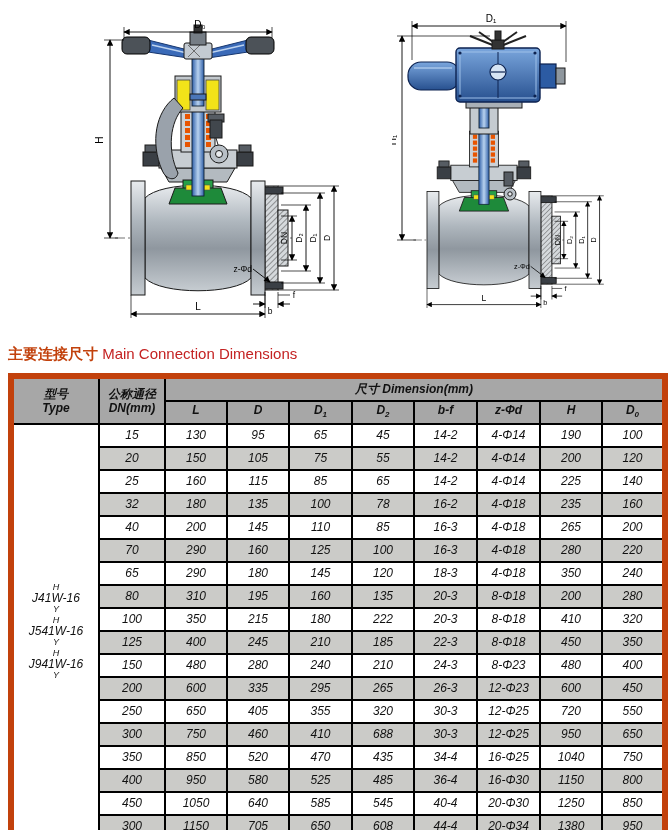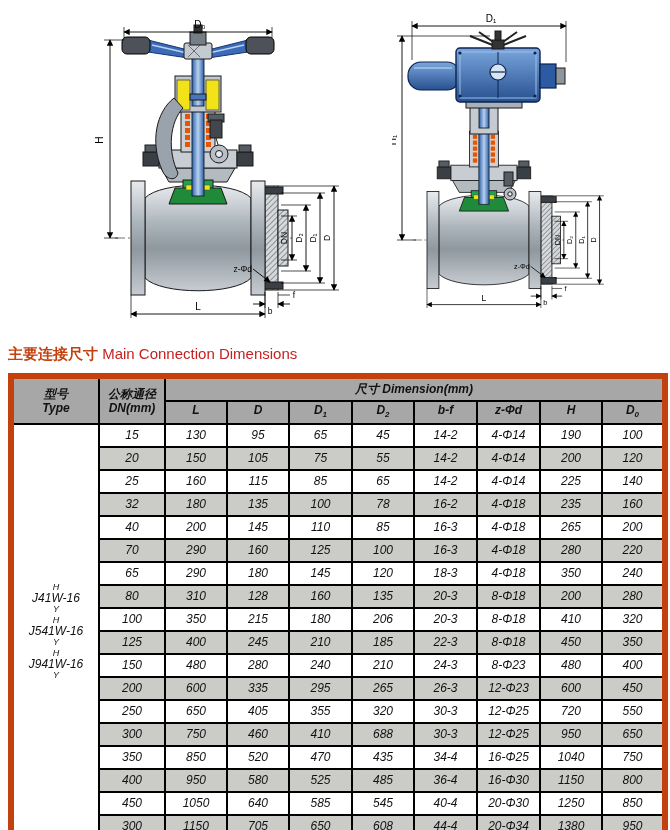--- a/index.html
+++ b/index.html
@@ -393,34 +393,34 @@
         <td>145</td>
         <td>120</td>
         <td>18-3</td>
         <td>4-Φ18</td>
         <td>350</td>
         <td>240</td>
       </tr>
       <tr class="row-shade">
         <td>80</td>
         <td>310</td>
-        <td>128</td>
+        <td>195</td>
         <td>160</td>
         <td>135</td>
         <td>20-3</td>
         <td>8-Φ18</td>
         <td>200</td>
         <td>280</td>
       </tr>
       <tr class="row-plain">
         <td>100</td>
         <td>350</td>
         <td>215</td>
         <td>180</td>
-        <td>206</td>
+        <td>222</td>
         <td>20-3</td>
         <td>8-Φ18</td>
         <td>410</td>
         <td>320</td>
       </tr>
       <tr class="row-shade">
         <td>125</td>
         <td>400</td>
         <td>245</td>
         <td>210</td>

